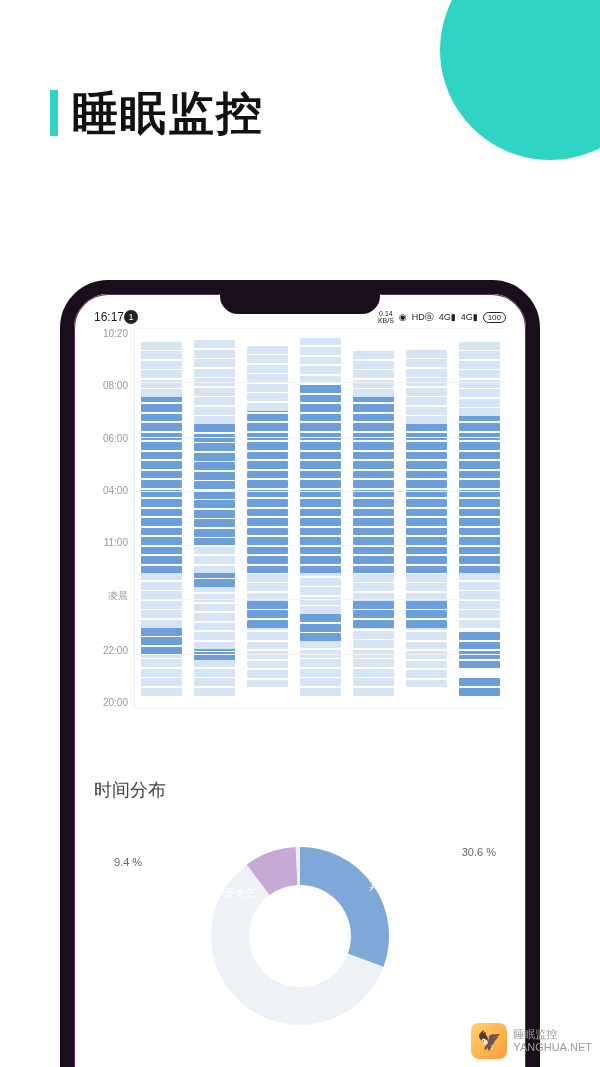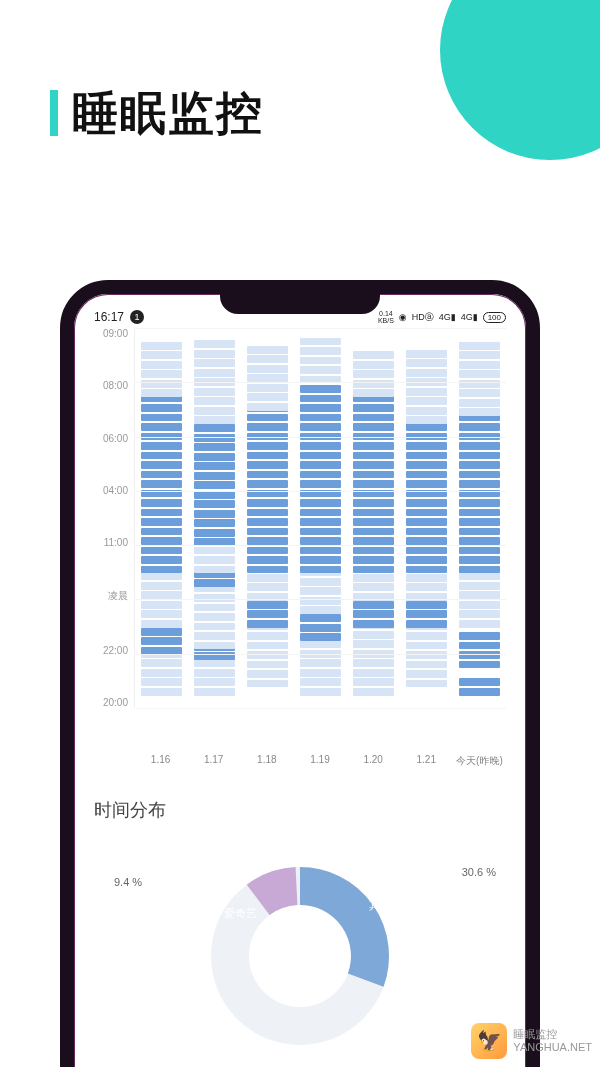--- a/index.html
+++ b/index.html
@@ -6,21 +6,21 @@
 body{width:600px;height:1067px;background:#fff;position:relative;overflow:hidden}
 .accent-blob{position:absolute;top:-60px;right:-60px;width:220px;height:220px;background:#2fd4c4;border-radius:50%}
 .hero{padding:90px 50px 30px}
 .hero-title{font-size:46px;font-weight:900;color:#111;letter-spacing:2px;border-left:8px solid #2fd4c4;padding-left:14px;line-height:1}
 .hero-sub{font-size:22px;color:#555;margin-top:18px;letter-spacing:1px}
 .phone-wrap{position:absolute;left:50%;transform:translateX(-50%);top:280px;width:480px}
 .phone{width:480px;height:960px;border:14px solid #1a0e1c;border-radius:48px;background:#fff;position:relative;box-shadow:0 0 0 1px #6b2a5e inset}
 .phone::before{content:"";position:absolute;top:-6px;left:50%;transform:translateX(-50%);width:160px;height:26px;background:#1a0e1c;border-radius:0 0 18px 18px}
 .screen{padding:12px 20px 0;height:100%;overflow:hidden}
 .statusbar{display:flex;justify-content:space-between;align-items:center;font-size:12px;color:#222;height:22px}
-.sb-left{display:flex;align-items:center;gap:6px}
+.sb-left{display:flex;align-items:center;}
 .sb-dot{width:14px;height:14px;border-radius:50%;background:#222;color:#fff;font-size:9px;display:flex;align-items:center;justify-content:center}
 .sb-right{display:flex;align-items:center;gap:5px;font-size:9px}
 .sb-kbs{display:flex;flex-direction:column;align-items:center;line-height:1;font-size:7px}
 .sb-batt{border:1px solid #222;border-radius:6px;padding:0 4px;font-size:8px}
 .section-title{font-size:18px;color:#444;margin:18px 0 14px;font-weight:500}
 .chart{position:relative;height:420px;display:flex}
 .y-axis{width:40px;display:flex;flex-direction:column;justify-content:space-between;font-size:10px;color:#999;text-align:right;padding-right:6px;height:380px}
 .plot{flex:1;position:relative;height:380px;border-left:1px solid #eee}
 .grid-line{position:absolute;left:0;right:0;border-top:1px solid #f4f4f4}
 .cols{position:absolute;inset:0;display:flex}
@@ -68,21 +68,21 @@
           <span>HDⓐ</span>
           <span><span>4G</span>▮</span>
           <span><span>4G</span>▮</span>
           <span class="sb-batt">100</span>
         </div>
       </div>
 
 
       <div class="chart">
         <div class="y-axis" id="y-axis">
-            <div>09:00</div>
+            <div>10:20</div>
             <div>08:00</div>
             <div>06:00</div>
             <div>04:00</div>
             <div>11:00</div>
             <div>凌晨</div>
             <div>22:00</div>
             <div>20:00</div>
           </div>
         <div class="plot" id="plot">
           <div class="cols" id="cols">
@@ -372,29 +372,20 @@
         <div class="grid-line" style="top: 0%;"></div>
             <div class="grid-line" style="top: 14.2857%;"></div>
             <div class="grid-line" style="top: 28.5714%;"></div>
             <div class="grid-line" style="top: 42.8571%;"></div>
             <div class="grid-line" style="top: 57.1429%;"></div>
             <div class="grid-line" style="top: 71.4286%;"></div>
             <div class="grid-line" style="top: 85.7143%;"></div>
             <div class="grid-line" style="top: 100%;"></div>
           </div>
       </div>
-      <div class="x-axis" id="x-axis">
-          <div class="x-label">1.16</div>
-          <div class="x-label">1.17</div>
-          <div class="x-label">1.18</div>
-          <div class="x-label">1.19</div>
-          <div class="x-label">1.20</div>
-          <div class="x-label">1.21</div>
-          <div class="x-label">今天(昨晚)</div>
-        </div>
 
       <div class="section2">
         <div class="section-title">时间分布</div>
         <div class="donut-wrap">
           <svg class="donut" width="200" height="200" viewBox="0 0 200 200">
             <circle cx="100" cy="100" r="70" fill="none" stroke="#eef2f7" stroke-width="38"></circle>
             <path id="arc-right" fill="none" stroke-width="38" d="M 100 30 A 70 70 0 0 1 165.7113700357712 124.12500462221618" stroke="#7ea8d8"></path>
             <path id="arc-left" fill="none" stroke-width="38" d="M 58.16154879883633 43.87920170660571 A 70 70 0 0 1 96.50145815105252 30.087481772352362" stroke="#c8a8d4"></path>
           </svg>
           <div class="pie-label" style="left:20px;top:40px">9.4 %</div>

